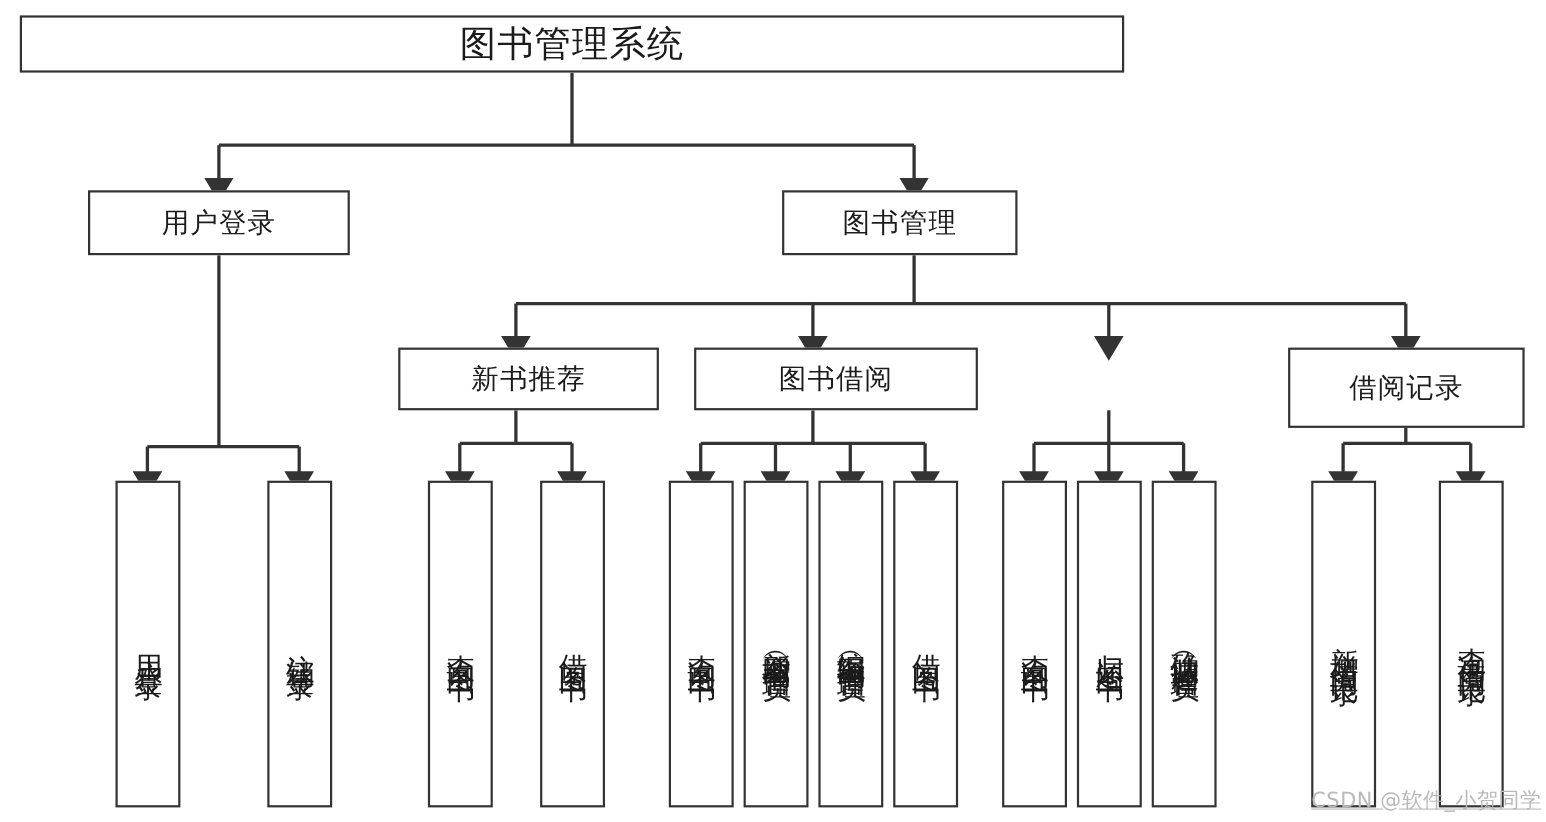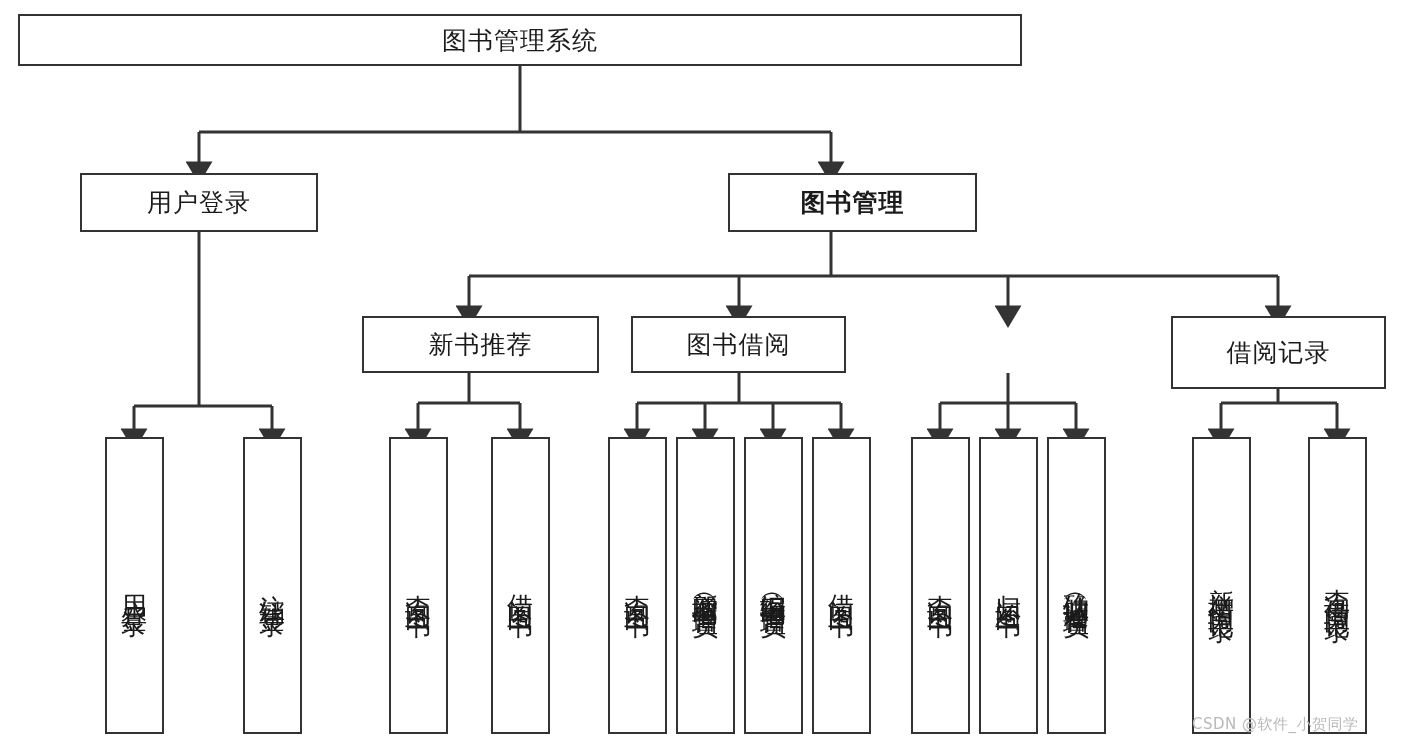--- a/index.html
+++ b/index.html
@@ -41,21 +41,21 @@
     line-height: 1.08;
     text-align: center;
     white-space: nowrap;
   }
   
   .node.horiz .node-label {
     font-size: 25px;
     letter-spacing: 1px;
   }
   .node.root .node-label {
-    font-size: 25px;
+    font-size: 33px;
     letter-spacing: 1px;
   }
   
   .node.leaf {
     align-items: center;
     justify-content: center;
   }
   .node.leaf .node-label {
     writing-mode: vertical-rl;
     text-orientation: upright;
@@ -64,25 +64,26 @@
     line-height: 1;
     white-space: nowrap;
   }
   .node.leaf.long .node-label {
     font-size: 26px;
     letter-spacing: 3px;
   }
   .watermark {
     position: absolute;
     color: #b9b9b9;
-    font-size: 15px;
+    font-size: 19px;
     letter-spacing: 0.5px;
     white-space: nowrap;
     z-index: 5;
     font-family: "DejaVu Sans", "Liberation Sans", sans-serif;
+    text-decoration: underline;
   }
 </style>
 </head>
 <body>
 
 <div id="canvas">
 
   <svg id="edges" viewBox="0 0 1405 747" xmlns="http://www.w3.org/2000/svg">
     <defs>
       <marker id="arrow" markerWidth="9" markerHeight="9" refX="1.2" refY="4.5" orient="auto" markerUnits="strokeWidth">
@@ -134,29 +135,29 @@
   </svg>
 
   <div class="node root horiz" style="left:18px; top:14px; width:1004px; height:52px;">
     <span class="node-label">图书管理系统</span>
   </div>
 
   <div class="node horiz" style="left:80px; top:173px; width:238px; height:59px;">
     <span class="node-label">用户登录</span>
   </div>
 
-  <div class="node horiz" style="left:728px; top:173px; width:249px; height:59px;font-weight:bold;">
+  <div class="node horiz" style="left:711px; top:173px; width:214px; height:59px;">
     <span class="node-label">图书管理</span>
   </div>
 
   <div class="node horiz" style="left:362px; top:316px; width:237px; height:57px;">
     <span class="node-label">新书推荐</span>
   </div>
 
-  <div class="node horiz" style="left:631px; top:316px; width:215px; height:57px;">
+  <div class="node horiz" style="left:631px; top:316px; width:258px; height:57px;">
     <span class="node-label">图书借阅</span>
   </div>
 
 
   <div class="node horiz" style="left:1171px; top:316px; width:215px; height:73px;">
     <span class="node-label">借阅记录</span>
   </div>
 
   <div class="node leaf" style="left:105px; top:437px; width:59px; height:297px;">
     <span class="node-label">用户登录</span>

